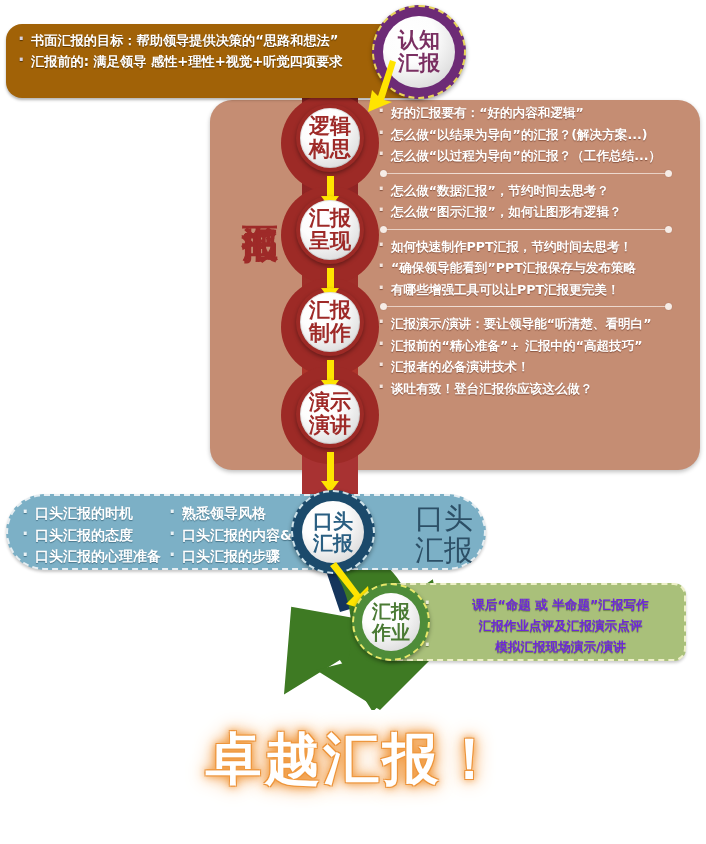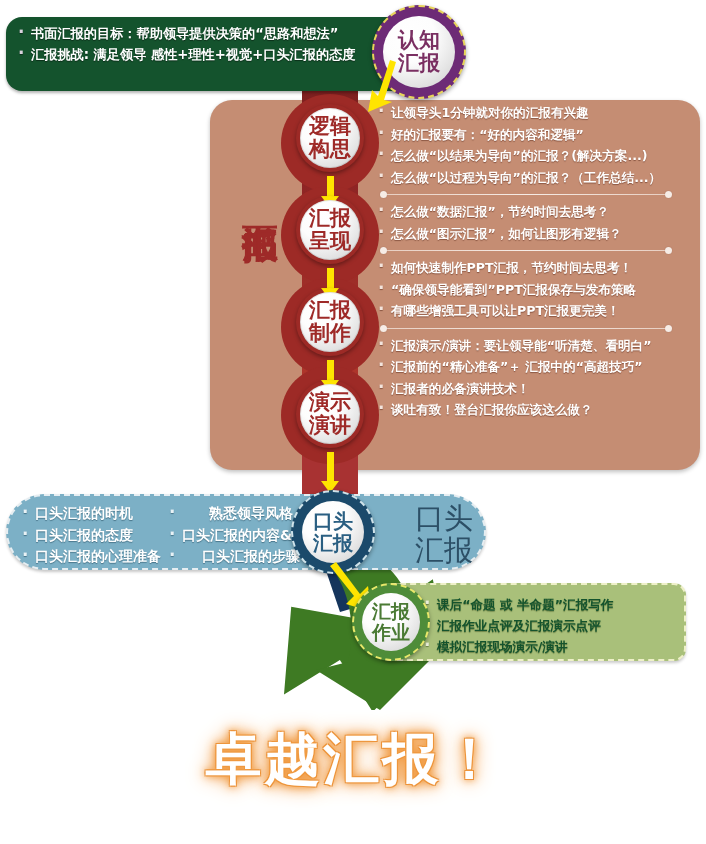--- a/index.html
+++ b/index.html
@@ -16,22 +16,22 @@
     position:relative;padding-left:15px;white-space:nowrap;
     font-weight:bold;
   }
   .bullets li:before{
     content:"\00B7";position:absolute;left:2px;top:-1px;
     font-size:17px;line-height:inherit;
   }
 
   
   #header-panel{
-    left:6px;top:17px;width:428px;height:74px;
-    background:#14532d;border-radius:16px;
+    left:6px;top:24px;width:428px;height:74px;
+    background:#a16207;border-radius:16px;
     box-shadow:0 2px 3px rgba(0,0,0,.30);
   }
   #header-panel .bullets{padding:6px 0 0 10px;}
   #header-panel .bullets li{
     color:#fff;font-size:13.2px;line-height:21px;
     text-shadow:0 1px 1px rgba(0,0,0,.45);
   }
   #header-panel .bullets li:before{color:#d9d2dd;}
 
   
@@ -141,39 +141,40 @@
     background:#7cb0c6;border-radius:38px;
     border:2px dashed #e6eef2;
     box-shadow:0 2px 3px rgba(0,0,0,.22);
   }
   #oral-panel .cols{display:flex;padding:7px 0 0 12px;}
   #oral-panel .bullets li{
     color:#ffffff;font-size:14px;line-height:21.5px;
     text-shadow:0 1px 1px rgba(30,70,90,.55);
   }
   #oral-panel .bullets li:before{color:#e8f2f6;}
-  #oral-col-b{margin-left:6px;text-align:center;}
+  #oral-col-b{margin-left:6px;}
   #oral-side-label{
     position:absolute;left:396px;top:502px;width:96px;
     font-size:29px;font-weight:normal;color:#2c4f66;line-height:32px;
     text-align:center;
   }
   #green-arrow{position:absolute;left:230px;top:560px;width:215px;height:150px;}
 
   
   #homework-panel{
     left:378px;top:583px;width:308px;height:78px;
     background:#a9c07a;border-radius:12px;
     border:2px dashed #eef0c8;
     box-shadow:0 2px 3px rgba(0,0,0,.20);
   }
   #homework-panel .bullets{padding:9px 0 0 42px;}
   #homework-panel .bullets li{
-    color:#14532d;font-size:12.6px;line-height:21px;
+    color:#6d28d9;font-size:12.6px;line-height:21px;
     text-shadow:0 1px 1px rgba(60,80,30,.55);
+    text-align:center;
   }
   #homework-panel .bullets li:before{color:#eef3dd;}
 
   
   #bottom-title{
     position:absolute;left:0;top:722px;width:706px;text-align:center;
     font-size:56px;font-weight:bold;color:#ffffff;letter-spacing:3px;
     text-shadow:
       0 0 6px #f0a04a, 0 0 12px #f09030, 0 0 20px #ef8c28,
       1px 1px 0 #e8903c, -1px 1px 0 #e8903c, 1px -1px 0 #e8903c, -1px -1px 0 #e8903c;
@@ -200,21 +201,21 @@
   <div class="spine-lobe" style="top:94px;"></div>
   <div class="spine-lobe" style="top:186px;"></div>
   <div class="spine-lobe" style="top:278px;"></div>
   <div class="spine-lobe" style="top:366px;"></div>
 
   <div id="written-vertical-label">书面汇报</div>
 
   <div class="panel" id="header-panel">
     <ul class="bullets">
       <li>书面汇报的目标：帮助领导提供决策的“思路和想法”</li>
-      <li>汇报挑战: 满足领导 感性+理性+视觉+口头汇报的态度</li>
+      <li>汇报前的: 满足领导 感性+理性+视觉+听觉四项要求</li>
     </ul>
   </div>
 
   <div class="node" id="node-cognition">
     <div class="core">
       <div class="txt">
         <div>认知</div>
         <div>汇报</div>
       </div>
     </div>
@@ -277,21 +278,20 @@
 
   <div class="yarrow" style="left:321px;top:452px;height:42px;">
     <div class="shaft" style="height:30px;"></div>
       <div class="head" style="top:29px;"></div>
   </div>
 
   <div id="written-groups">
 
     <div class="bgroup">
       <ul class="bullets">
-        <li>让领导头1分钟就对你的汇报有兴趣</li>
         <li>好的汇报要有：“好的内容和逻辑”</li>
         <li>怎么做“以结果为导向”的汇报？(解决方案...)</li>
         <li>怎么做“以过程为导向”的汇报？（工作总结...）</li>
       </ul>
     </div>
 
     <div class="divider">
       <span class="line"></span>
         <span class="dot l"></span>
         <span class="dot r"></span>

